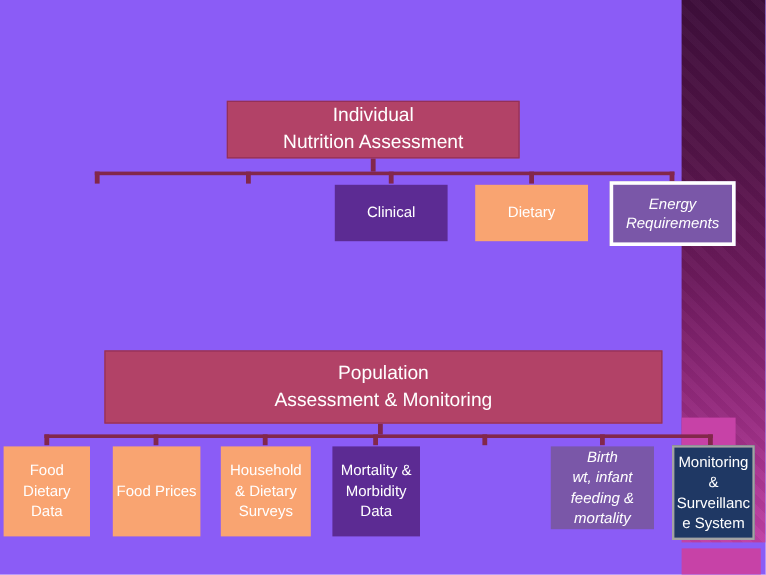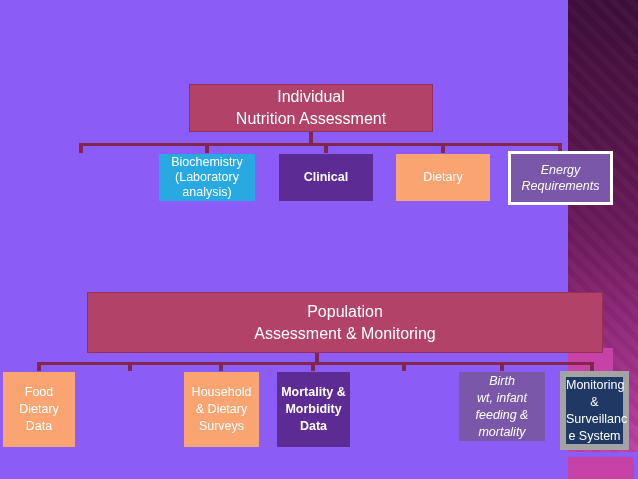--- a/index.html
+++ b/index.html
@@ -24,26 +24,26 @@
     position:absolute;display:flex;align-items:center;justify-content:center;
     text-align:center;color:#ffffff;z-index:3;box-sizing:border-box;
   }
   .lbl{white-space:pre-line;display:block;width:100%;}
   .parent{background:#B24267;border:1px solid #943058;font-size:16px;line-height:22px;}
   .t1child{font-size:12.5px;line-height:15px;}
   .t2child{font-size:12.5px;line-height:17px;}
   .orchid{background:#A770C4;}
   .orchid-light{background:#B279CA;}
   .blue{background:#29A9E1;}
-  .dark-purple{background:#5C2B93;font-weight:bold;}
+  .dark-purple{background:#5C2B93;}
   .orange{background:#F9A471;}
   .med-purple{background:#7A57A8;font-style:italic;}
   .navy{background:#1F3864;}
   .outlined{border:3px solid #ffffff;}
-  .outlined-thin{border:6px solid #a3a3a3;justify-content:center;}
+  .outlined-thin{border:2px solid #a3a3a3;justify-content:center;}
 </style>
 </head>
 <body>
 
 <div id="slide">
 
   <div class="sidebar"></div>
   <div class="accent accent-top"></div>
   <div class="accent accent-bottom"></div>
 
@@ -53,55 +53,53 @@
   </div>
 
   <div class="conn" style="left:309px;top:132px;width:4px;height:11px"></div>
   <div class="conn" style="left:79px;top:143px;width:483px;height:3px"></div>
   <div class="conn" style="left:79px;top:143px;width:4px;height:10px"></div>
   <div class="conn" style="left:205px;top:143px;width:4px;height:10px"></div>
   <div class="conn" style="left:324px;top:143px;width:4px;height:10px"></div>
   <div class="conn" style="left:441px;top:143px;width:4px;height:10px"></div>
   <div class="conn" style="left:558px;top:143px;width:4px;height:10px"></div>
 
-  <div class="node t1child blue" style="left:159px;top:154px;width:96px;height:47px">
-    <span class="lbl">Biochemistry
-(Laboratory
-analysis)</span>
-  </div>
   <div class="node t1child dark-purple" style="left:279px;top:154px;width:94px;height:47px">
     <span class="lbl">Clinical</span>
   </div>
   <div class="node t1child orange" style="left:396px;top:154px;width:94px;height:47px">
     <span class="lbl">Dietary</span>
   </div>
   <div class="node t1child med-purple outlined" style="left:508px;top:151px;width:105px;height:54px;line-height:16px">
     <span class="lbl">Energy
 Requirements</span>
   </div>
 
-  <div class="node parent" style="left:87px;top:292px;width:516px;height:61px">
+  <div class="node parent" style="left:87px;top:292px;width:465px;height:61px">
     <span class="lbl">Population
 Assessment &amp; Monitoring</span>
   </div>
 
   <div class="conn" style="left:315px;top:353px;width:4px;height:9px"></div>
   <div class="conn" style="left:37px;top:362px;width:557px;height:3px"></div>
   <div class="conn" style="left:37px;top:362px;width:4px;height:9px"></div>
   <div class="conn" style="left:128px;top:362px;width:4px;height:9px"></div>
   <div class="conn" style="left:219px;top:362px;width:4px;height:9px"></div>
   <div class="conn" style="left:311px;top:362px;width:4px;height:9px"></div>
   <div class="conn" style="left:402px;top:362px;width:4px;height:9px"></div>
   <div class="conn" style="left:500px;top:362px;width:4px;height:9px"></div>
   <div class="conn" style="left:590px;top:362px;width:4px;height:9px"></div>
 
   <div class="node t2child orange" style="left:3px;top:372px;width:72px;height:75px">
     <span class="lbl">Food
 Dietary
 Data</span>
+  </div>
+  <div class="node t2child orange" style="left:94px;top:372px;width:73px;height:75px">
+    <span class="lbl">Food Prices</span>
   </div>
   <div class="node t2child orange" style="left:184px;top:372px;width:75px;height:75px">
     <span class="lbl">Household
 &amp; Dietary
 Surveys</span>
   </div>
   <div class="node t2child dark-purple" style="left:277px;top:372px;width:73px;height:75px">
     <span class="lbl">Mortality &amp;
 Morbidity
 Data</span>

